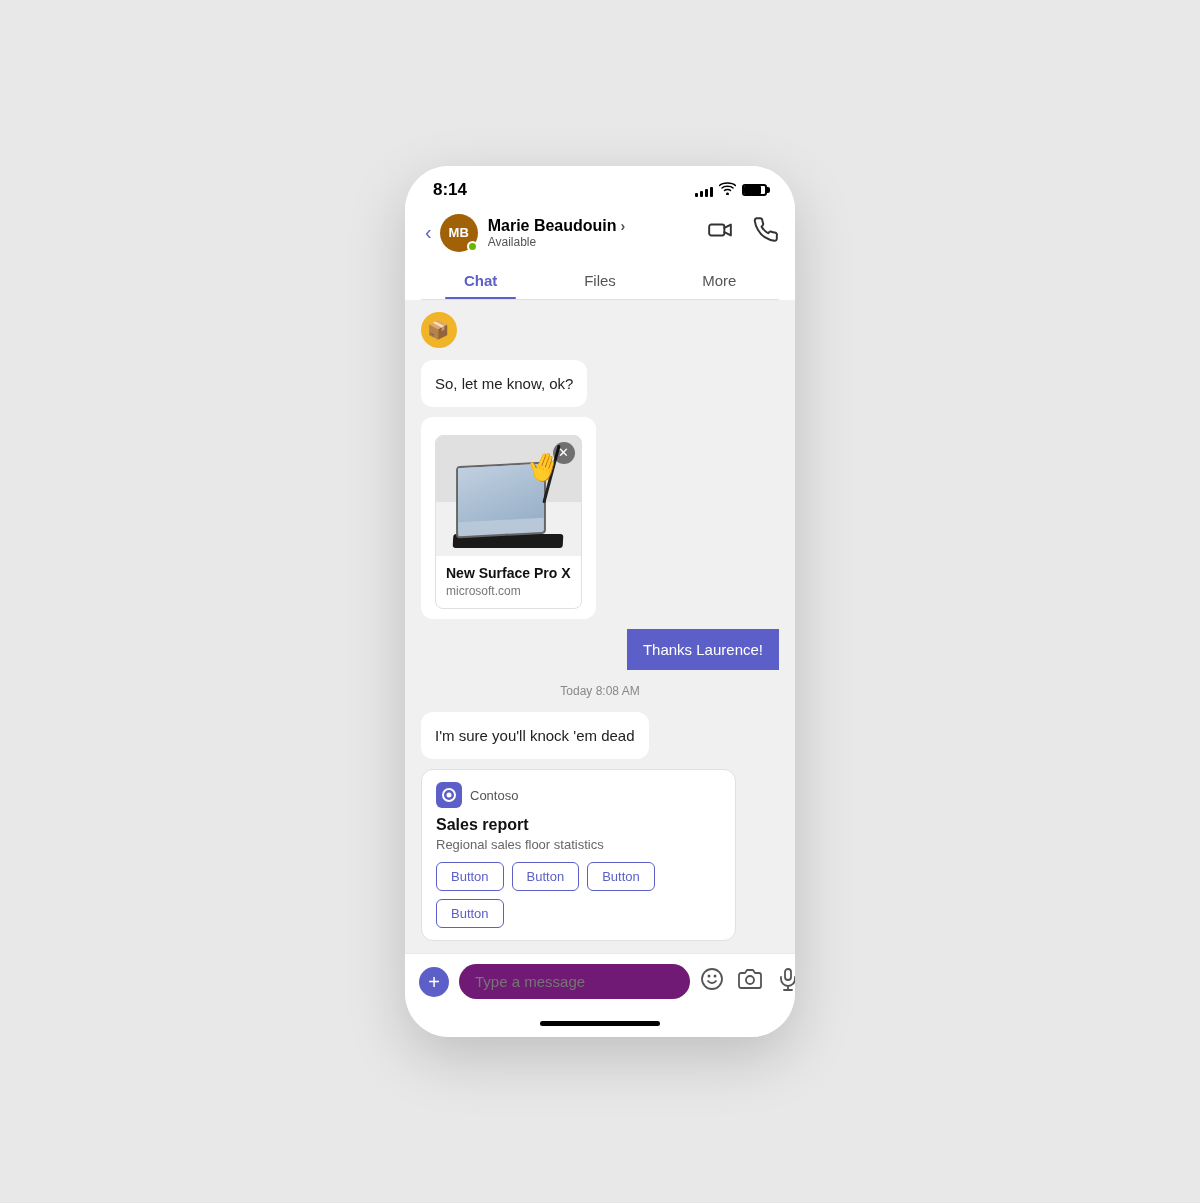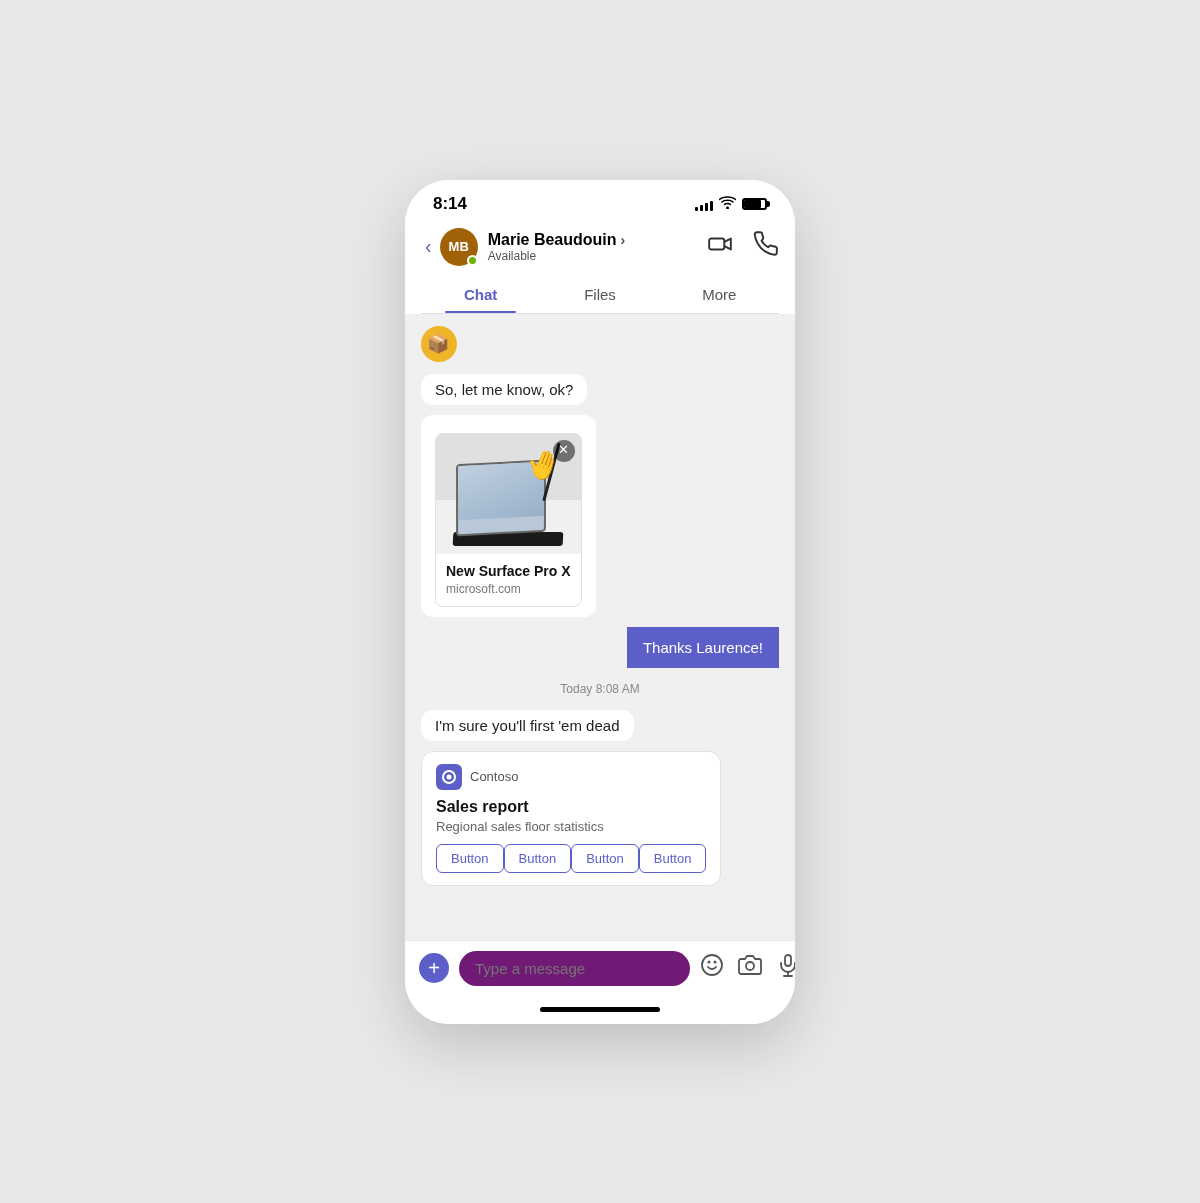--- a/index.html
+++ b/index.html
@@ -210,21 +210,21 @@
       height: 36px;
       display: flex;
       align-items: center;
       justify-content: center;
       font-size: 18px;
     }
     
     .msg-left {
       background: #fff;
       border-radius: 12px;
-      padding: 5px 14px;
+      padding: 13px 14px;
       max-width: 78%;
       align-self: flex-start;
       font-size: 15px;
       color: #222;
       line-height: 1.4;
     }
     .msg-right {
       background: #5b5fc7;
       border-radius: 0;
       padding: 10px 16px;
@@ -329,20 +329,21 @@
       margin-bottom: 3px;
     }
     .bot-card-subtitle {
       font-size: 13px;
       color: #666;
       margin-bottom: 10px;
     }
     .bot-card-buttons {
       display: flex;
       flex-wrap: wrap;
+      gap: 8px;
     }
     .bot-card-btn {
       border: 1px solid #5b5fc7;
       border-radius: 6px;
       padding: 6px 14px;
       font-size: 13px;
       color: #5b5fc7;
       background: #fff;
       cursor: pointer;
     }
@@ -518,21 +519,21 @@
       </div>
     </div>
 
     <div class="msg-right">
       <span>Thanks Laurence!</span>
     </div>
 
     <div class="timestamp">Today 8:08 AM</div>
 
     <div class="msg-left">
-      <span>I'm sure you'll first 'em dead</span>
+      <span>I'm sure you'll knock 'em dead</span>
     </div>
 
     <div class="bot-card">
       <div class="bot-card-header">
         <div class="bot-logo">
           <svg width="16" height="16" viewBox="0 0 16 16" fill="none">
             <circle cx="8" cy="8" r="6" stroke="#fff" stroke-width="2"></circle>
             <circle cx="8" cy="8" r="2.5" fill="#fff"></circle>
           </svg>
         </div>

